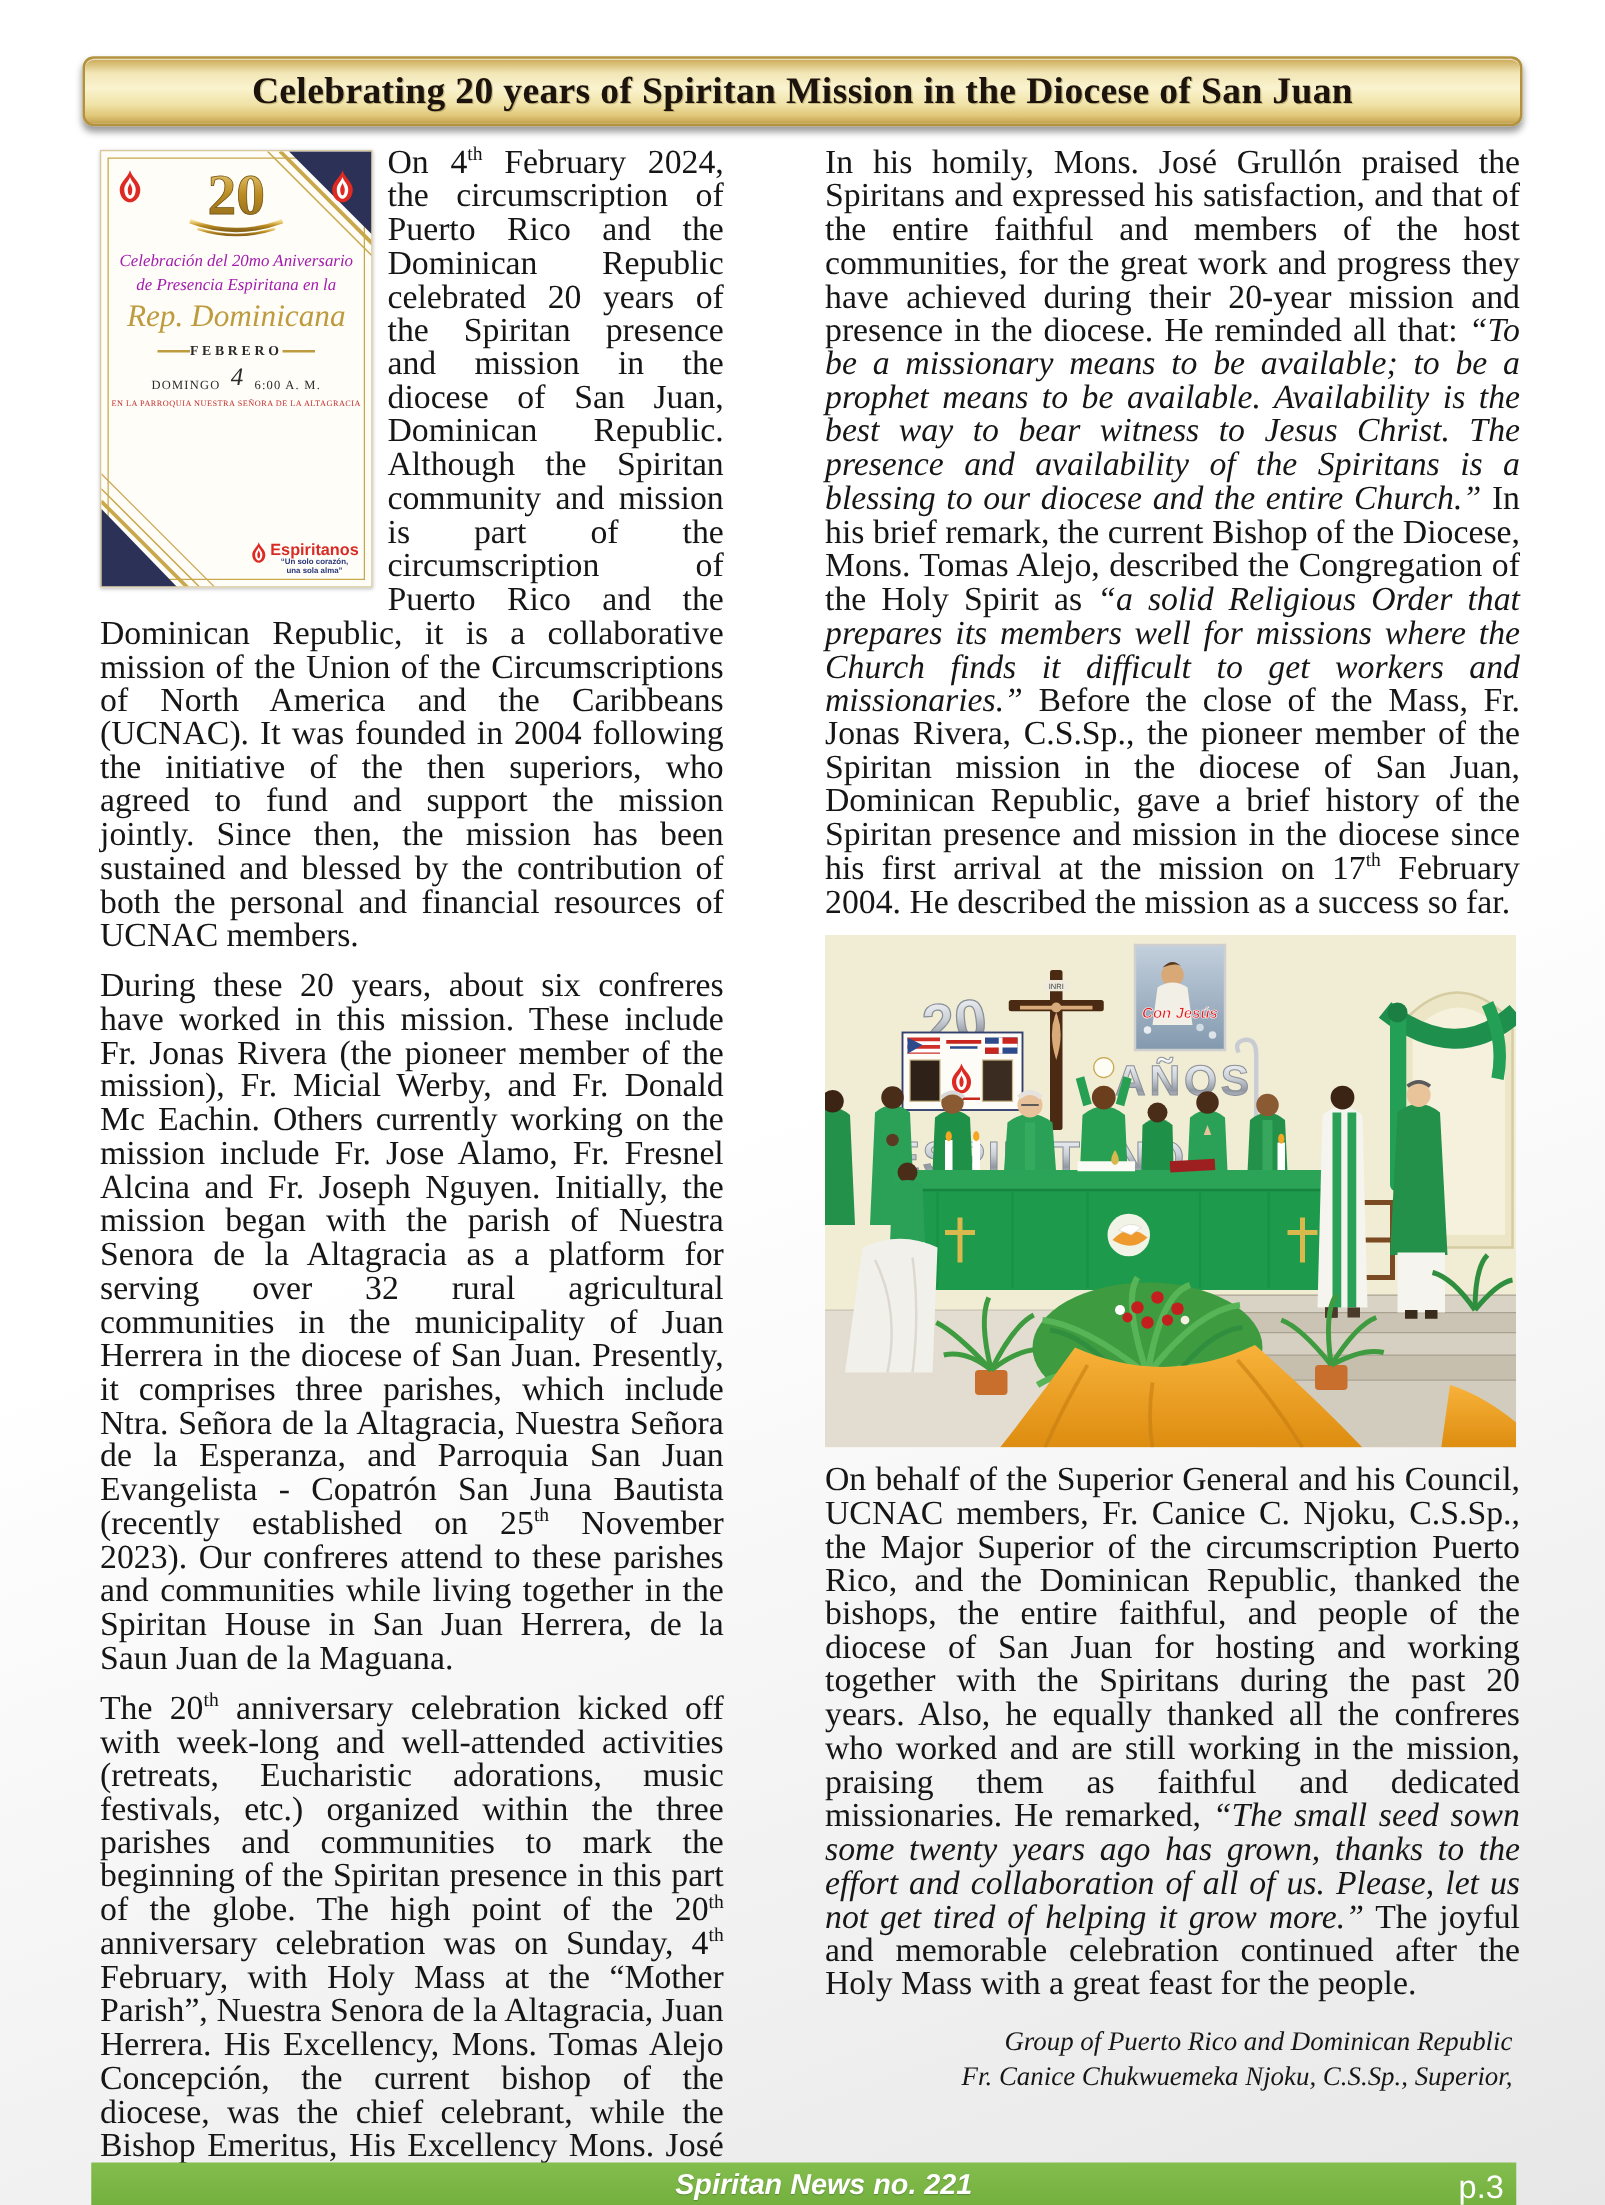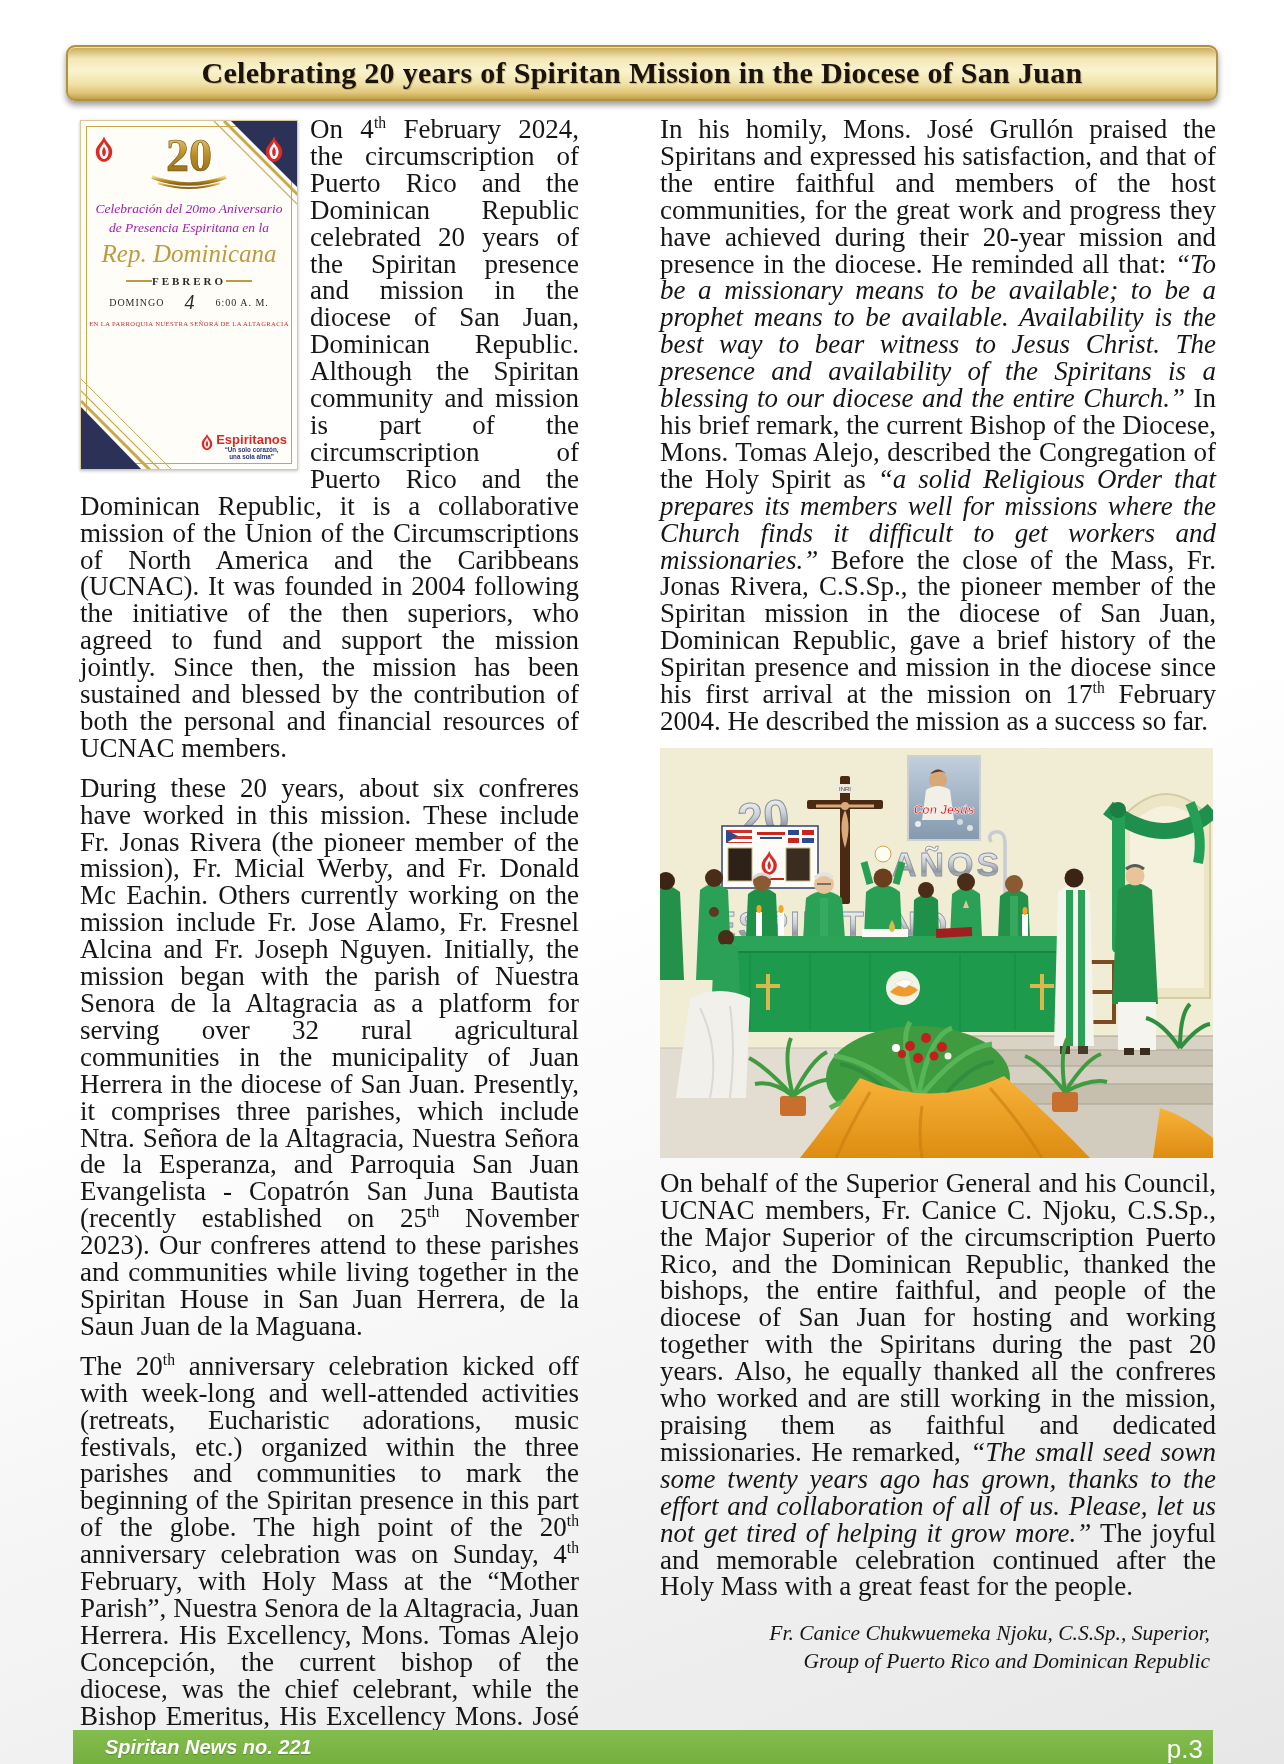--- a/index.html
+++ b/index.html
@@ -40,39 +40,39 @@
   .card-content { position:relative; height:100%; text-align:center; padding-top:8px; z-index:2; }
   .card-head { position:relative; height:66px; }
   .flame-l { position:absolute; left:12px;  top:6px; }
   .flame-r { position:absolute; right:12px; top:6px; }
   .card-lines { font-size:11.5px; font-style:italic; line-height:15.5px; color:#1b1b1b; margin-top:2px; }
   .card-script { font-size:13.5px; font-style:italic; color:#a21caf; line-height:19px; margin-top:4px; }
   .card-rep { font-size:25px; font-style:italic; color:#bf9b3f; margin-top:3px; }
   .card-feb { display:flex; align-items:center; justify-content:center; gap:0; margin-top:7px;
               font-size:11px; letter-spacing:3px; color:#2b2b2b; font-weight:bold; }
   .dash { width:26px; height:2px; background:#bf9b3f; }
-  .card-date { display:flex; justify-content:center; gap:20px; align-items:center;
+  .card-date { display:flex; justify-content:center; gap:8px; align-items:flex-end;
                font-size:10px; letter-spacing:1px; color:#2b2b2b; margin-top:4px; }
   .card-date .big-day { font-size:20px; font-style:italic; font-family:"Liberation Serif",serif; }
   .card-loc { font-size:6.6px; color:#c03030; letter-spacing:.4px; margin-top:6px; }
   .card-logo { position:absolute; right:10px; bottom:9px; display:flex; align-items:flex-start; gap:2px; }
   .card-logo .lg-name { font-family:"Liberation Sans",sans-serif; font-weight:bold; font-size:13px; color:#d92b26; line-height:13px; }
   .card-logo .lg-tag  { font-family:"Liberation Sans",sans-serif; font-weight:bold; font-size:6.3px; color:#27357a; line-height:7px; text-align:center; }
   
   .photo { width:553px; height:410px; margin:6px 0 12px 0; overflow:hidden; }
   
   .signature { text-align:right; font-style:italic; font-size:21.5px; line-height:27.5px; margin-top:20px; padding-right:6px; }
   
   .footer-bar {
     position:absolute; left:73px; top:1730px; width:1140px; height:34px;
     background:linear-gradient(#83bd4e,#74b03e); 
   }
   .footer-name {
-    display:block; text-align:left; line-height:34px; color:#ffffff;
-    font-family:"Liberation Sans",sans-serif; font-weight:bold; font-style:italic; font-size:20px;
+    display:block; text-align:center; line-height:34px; color:#ffffff;
+    font-family:"Liberation Sans",sans-serif; font-weight:bold; font-style:italic; font-size:23px;
     text-shadow:0 1px 1px rgba(0,0,0,.25);
     padding-left:32px;
   }
   .footer-page {
     position:absolute; right:10px; bottom:0px; color:#ffffff;
     font-family:"Liberation Sans",sans-serif; font-size:26px; line-height:30px;
   }
   .hidden-defs { position:absolute; width:0; height:0; overflow:hidden; }
 </style>
 </head>
@@ -406,22 +406,22 @@
           <path d="M520 300 q-18 -26 -34 -30"></path>
             <path d="M520 300 q0 -34 10 -44"></path>
             <path d="M520 300 q18 -22 30 -24"></path>
         </g>
       </svg>
     </div>
 
     <p class="body"><span>On behalf of the Superior General and his Council, UCNAC members, Fr. Canice C. Njoku, C.S.Sp., the Major Superior of the circumscription Puerto Rico, and the Dominican Republic, thanked the bishops, the entire faithful, and people of the diocese of San Juan for hosting and working together with the Spiritans during the past 20 years. Also, he equally thanked all the confreres who worked and are still working in the mission, praising them as faithful and dedicated missionaries. He remarked, </span><span class="it">“The small seed sown some twenty years ago has grown, thanks to the effort and collaboration of all of us. Please, let us not get tired of helping it grow more.”</span><span> The joyful and memorable celebration continued after the Holy Mass with a great feast for the people.</span></p>
 
     <div class="signature">
+      <div>Group of Puerto Rico and Dominican Republic</div>
       <div>Fr. Canice Chukwuemeka Njoku, C.S.Sp., Superior,</div>
-      <div>Group of Puerto Rico and Dominican Republic</div>
     </div>
   </div>
 
   <div class="footer-bar">
     <span class="footer-name">Spiritan News no. 221</span>
     <span class="footer-page">p.3</span>
   </div>
 
 </div>
 

